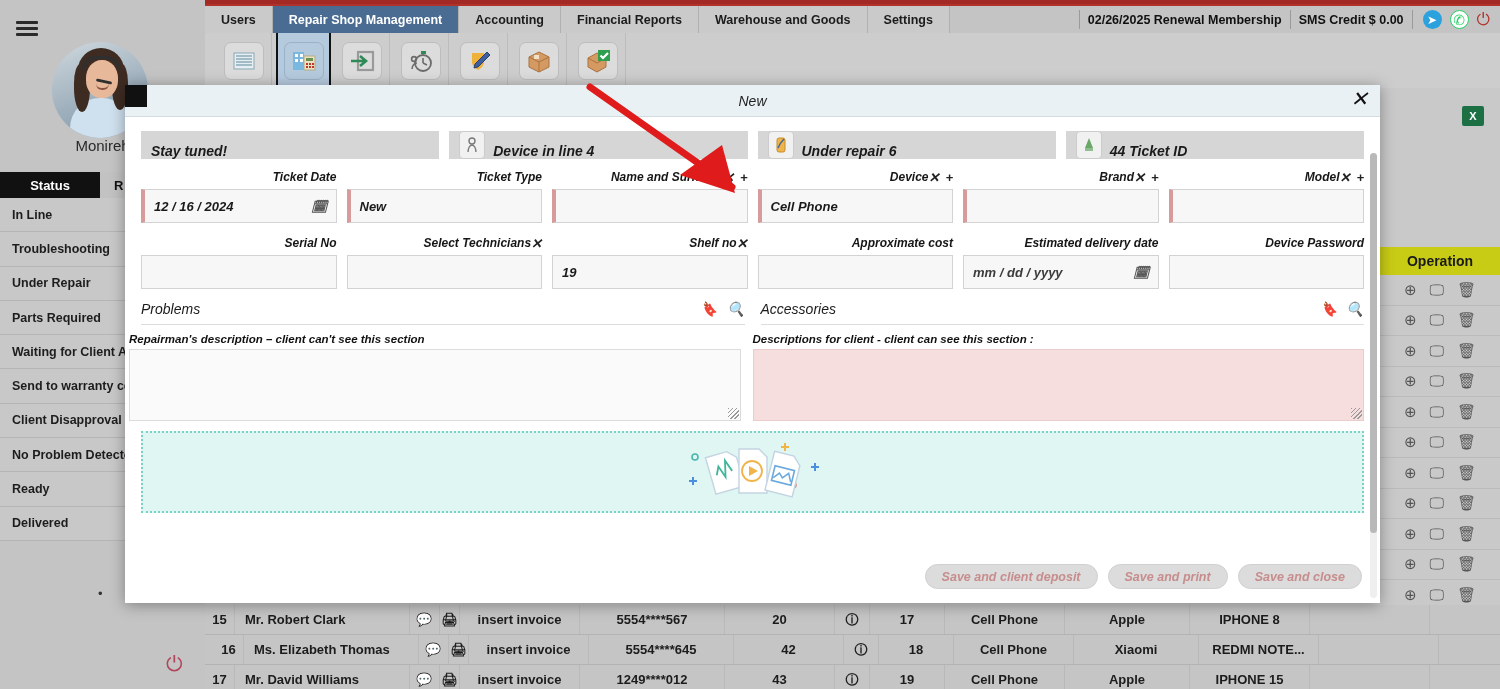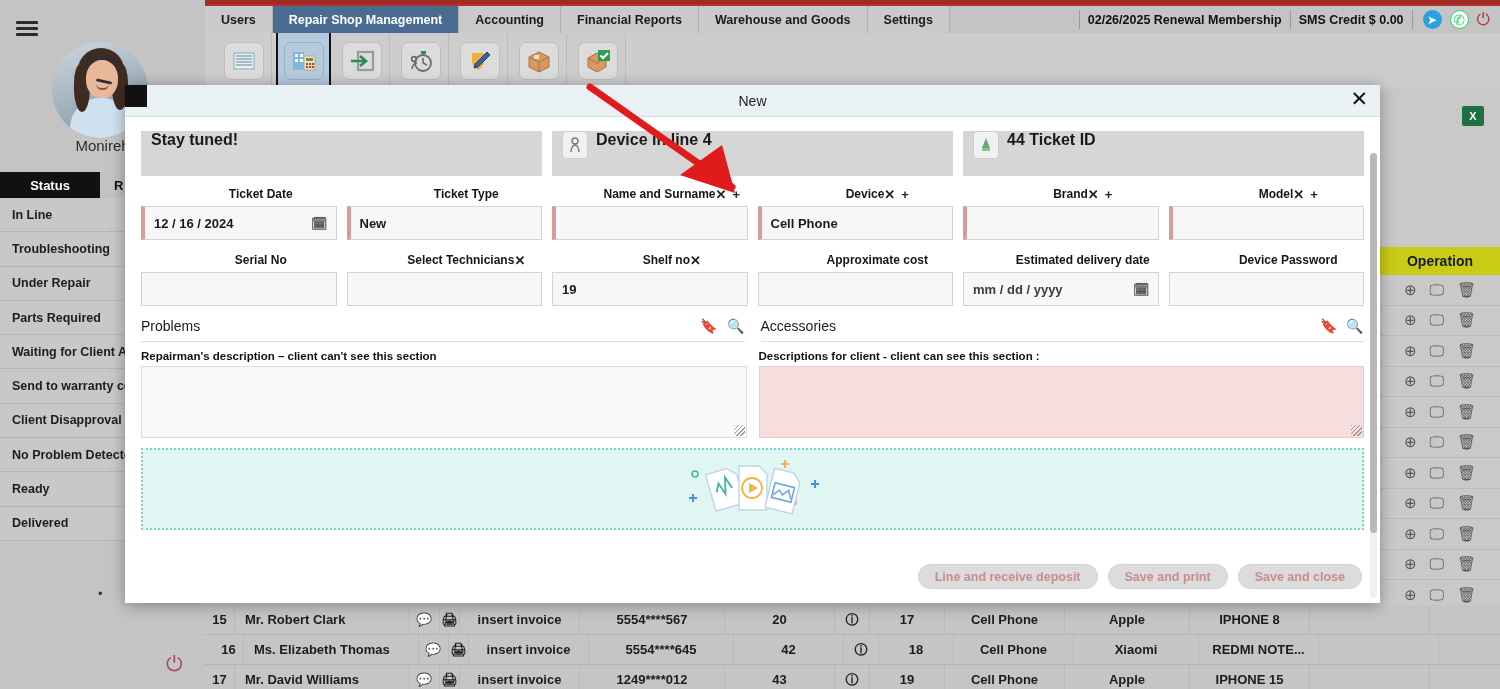--- a/index.html
+++ b/index.html
@@ -134,67 +134,67 @@
   .gridrows { position: absolute; left: 205px; top: 605px; width: 1295px; height: 84px; background:#c5c5c5;}
   .grow { display: flex; height: 30px; align-items: flex-start; border-bottom: 1px solid #b3b3b3;
     font-size: 13px; font-weight: bold; color: #1c1c1c; }
   .gc { display: flex; align-items: center; justify-content: center; height: 100%;
         border-right: 1px solid #b9b9b9; white-space: nowrap; overflow: hidden;}
   .gc.left { justify-content: flex-start; padding-left: 10px; }
 
   
   .modal {
     position: absolute; left: 125px; top: 85px; width: 1255px; height: 518px;
-    background: #bef264; box-shadow: 0 2px 14px rgba(0,0,0,.35);
+    background: #bef264; box-shadow: 0 2px 14px rgba(0,0,0,.35); font-style: italic;
   }
   .modal-hdr {
     height: 32px; background: #eaf1f4; display: flex; align-items: center;
     justify-content: center; position: relative; border-bottom: 1px solid #d3dde1;
   }
   .modal-hdr-black { position: absolute; left: 0; top: 0; width: 22px; height: 22px; background: #111; }
   .modal-title { font-size: 14px; color: #1d1d1d; }
   .modal-close { position: absolute; right: 12px; top: 3px; font-size: 21px; color: #111; cursor: pointer; line-height:1;}
   .modal-body { position: relative; height: 486px; background:#fff; }
 
   .statrow { display: flex; gap: 10px; padding: 14px 16px 4px 16px; }
   .statbox {
-    flex: 1; height: 45px; background: #d6d6d6; display: flex; align-items: flex-start;
-    padding-left: 10px; font-size: 16px; font-weight: bold; color: #1a1a1a; gap: 8px;
+    flex: 1; height: 28px; background: #d6d6d6; display: flex; align-items: flex-end;
+    padding-left: 10px; font-size: 14px; font-weight: bold; color: #1a1a1a; gap: 8px;
   }
   .statico {
     width: 26px; height: 28px; background: #f1f1f1; border: 1px solid #ccc; border-radius: 4px;
     display: flex; align-items: center; justify-content: center; font-size: 14px;
   }
 
   .formrow { display: flex; gap: 10px; padding: 6px 16px 0 16px; }
   .field { flex: 1; position: relative; min-width: 0; }
   .flabel {
     font-size: 12px; font-weight: bold; color: #161616; margin-bottom: 4px;
-    display: flex; align-items: center; justify-content: center; height: 16px; margin-left: 44px;
+    display: flex; align-items: center; justify-content: flex-end; height: 16px; margin-left: 44px;
   }
   .fl-actions { display: flex; gap: 6px; color: #222; font-size: 13px; }
   .fl-actions span { cursor: pointer; }
   .finput {
     height: 34px; border: 1px solid #d3d3d3; background: #f7f7f7;
     border-left: 4px solid #d79b9b;
     display: flex; align-items: center; padding-left: 9px;
     font-size: 13px; font-weight: bold; color: #1a1a1a; position: relative;
   }
   .finput.plain { border-left: 1px solid #d3d3d3; }
   .finput .ph { color: #3c3c3c; }
   .cal-ico { position: absolute; right: 8px; color: #555; font-size: 13px; cursor: pointer;}
 
   .sechdr { display: flex; padding: 12px 16px 0 16px; }
   .sectitle-wrap { flex: 1; display: flex; align-items: center; justify-content: space-between;
     padding-bottom: 7px; border-bottom: 1px solid #ddd; }
   .sectitle { font-size: 14px; color: #1a1a1a; }
   .sec-icons { display: flex; gap: 9px; font-size: 14px; color: #111; }
   .sec-icons span { cursor: pointer; }
 
-  .tarow { display: flex; gap: 12px; padding: 8px 16px 0 16px; }
+  .tarow { display: flex; gap: 12px; padding: 8px 16px 0 4px; }
   .tacol { flex: 1; }
   .talabel { font-size: 11.5px; font-weight: bold; color: #111; margin-bottom: 4px; }
   .ta {
     height: 72px; border: 1px solid #dcdcdc; background: #fafafa; position: relative;
   }
   .ta.pink { background: #f6dede; border-color: #e9cccc; }
   .resize { position: absolute; right: 1px; bottom: 1px; width: 11px; height: 11px;
     background: repeating-linear-gradient(135deg, #9a9a9a 0 1px, transparent 1px 3px); }
 
   .dropzone {
@@ -534,20 +534,29 @@
             <span>Stay tuned!</span>
           </div>
           <div class="statbox">
             <div class="statico">
               <svg width="14" height="16">
                 <circle cx="7" cy="4" r="3" fill="none" stroke="#7a7a7a" stroke-width="1.4"></circle>
                 <path d="M3 15c0-4 2-7 4-7s4 3 4 7" fill="none" stroke="#7a7a7a" stroke-width="1.4"></path>
               </svg>
             </div>
             <span>Device in line 4</span>
+          </div>
+          <div class="statbox">
+            <div class="statico">
+              <svg width="14" height="16">
+                <rect x="3" y="1" width="8" height="14" rx="2" fill="#f0b44a" stroke="#c58f2c"></rect>
+                <path d="M4 11c2-5 5-8 6-9" stroke="#4a6c92" stroke-width="1.6" fill="none"></path>
+              </svg>
+            </div>
+            <span>Under repair  6</span>
           </div>
           <div class="statbox">
             <div class="statico">
               <svg width="14" height="16">
                 <path d="M7 1l4 10H3z" fill="#6aa86a"></path>
                 <rect x="3" y="11" width="8" height="3" fill="#8fbf8f"></rect>
               </svg>
             </div>
             <span>44 Ticket ID</span>
           </div>
@@ -728,21 +737,21 @@
           </g>
           <g transform="rotate(14 96 34)">
             <path d="M86 12 h20 l8 8 v32 h-28 z" fill="#fff" stroke="#c3d4e2" stroke-width="1.4"></path>
             <rect x="90" y="26" width="20" height="15" fill="none" stroke="#6aa8dd" stroke-width="1.6"></rect>
             <path d="M91 38 l5 -6 l4 4 l5 -6 l4 8" fill="none" stroke="#6aa8dd" stroke-width="1.5"></path>
           </g>
         </svg>
       </div>
 
       <div class="btnrow" id="btnrow">
-          <div class="sbtn">Line and receive deposit</div>
+          <div class="sbtn">Save and client deposit</div>
           <div class="sbtn">Save and print</div>
           <div class="sbtn">Save and close</div>
         </div>
 
       <div class="modal-sb">
         <div class="modal-sb-thumb"></div>
       </div>
     </div>
   </div>
 

